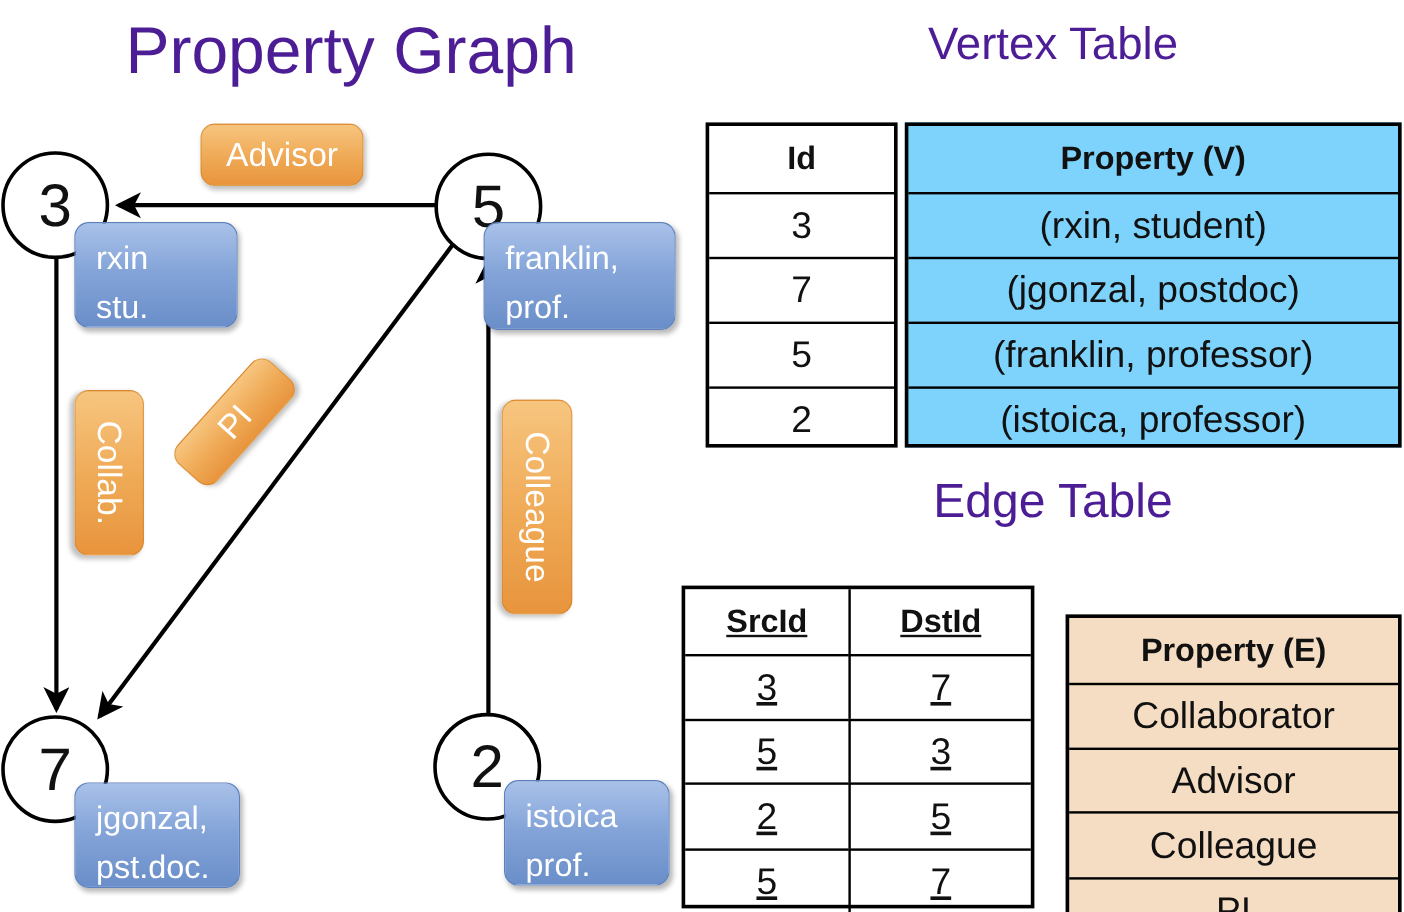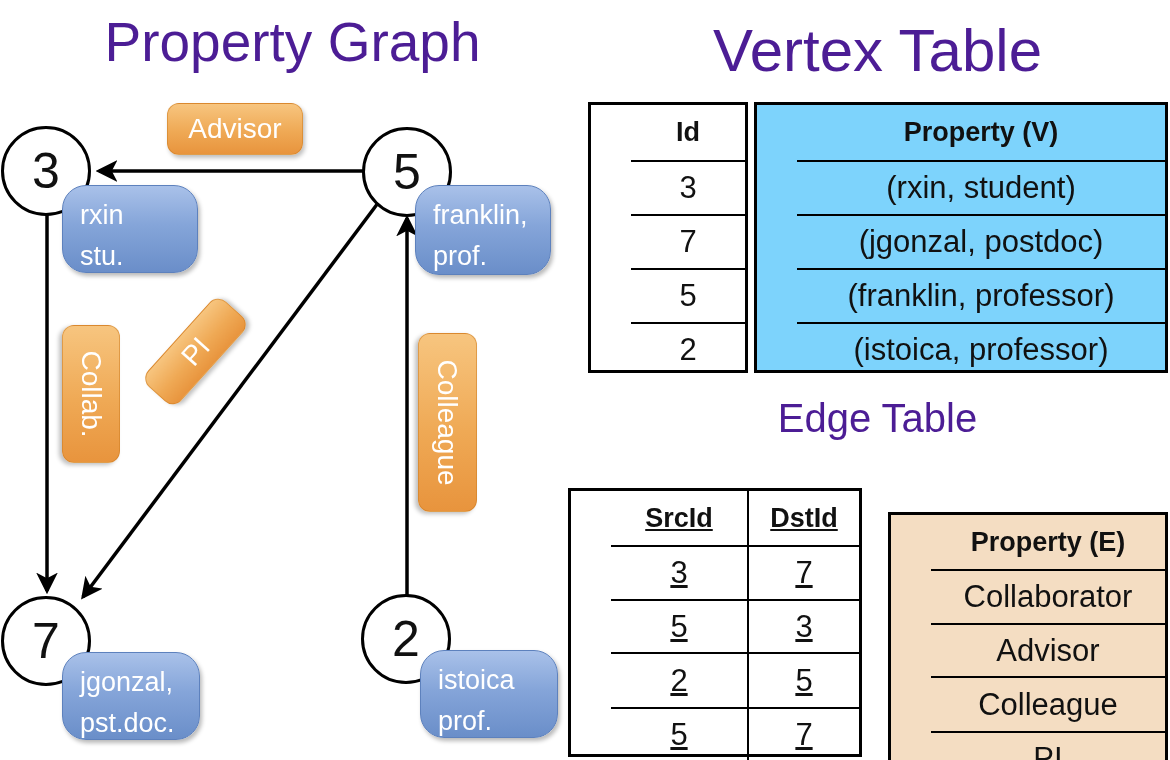--- a/index.html
+++ b/index.html
@@ -5,32 +5,32 @@
   html,body{margin:0;padding:0;background:#fff;}
   #stage{
     position:relative;width:1170px;height:760px;overflow:hidden;background:#fff;
     font-family:"Liberation Sans","DejaVu Sans",sans-serif;color:#111;
   }
   .title{
     position:absolute;text-align:center;font-weight:200;letter-spacing:0;
     font-stretch:95%;color:#4c1d95;white-space:nowrap;
   }
   #title-graph{left:0;top:10px;width:585px;font-size:55px;}
-  #title-vertex{left:585px;top:16px;width:585px;font-size:60px;}
+  #title-vertex{left:585px;top:16px;width:585px;font-size:38px;}
   #title-edge{left:585px;top:396px;width:585px;font-size:40px;}
 
   
   .vertex{
     position:absolute;width:90px;height:90px;border:3.5px solid #000;border-radius:50%;
     background:#fff;box-sizing:border-box;display:flex;align-items:center;justify-content:center;
     font-size:50px;font-weight:200;z-index:2;
   }
   
   .vprop{
-    position:absolute;z-index:3;border-radius:24px;box-sizing:border-box;
+    position:absolute;z-index:3;border-radius:12px;box-sizing:border-box;
     background:linear-gradient(180deg,#a9c1e9 0%,#85a5d9 45%,#6a8ec9 100%);
     border:1px solid #5d81bd;box-shadow:2px 3px 4px rgba(0,0,0,0.28);
     color:#fff;font-size:27px;line-height:1.5;padding:9px 0 0 17px;
   }
   
   .eprop{
     position:absolute;z-index:3;border-radius:12px;box-sizing:border-box;
     background:linear-gradient(180deg,#f7c57f 0%,#efa955 55%,#e8943d 100%);
     border:1px solid rgba(205,125,35,0.55);box-shadow:2px 3px 4px rgba(0,0,0,0.25);
     color:#fff;font-size:28px;display:flex;align-items:center;justify-content:center;
@@ -42,21 +42,21 @@
   #edge-label-pi{left:138px;top:329px;width:115px;height:45px;transform:rotate(-48deg);}
   
   #edge-label-collab,#edge-label-colleague{
     background:linear-gradient(90deg,#f7c57f 0%,#efa955 55%,#e8943d 100%);
   }
 
   #edges-svg{position:absolute;left:0;top:0;z-index:1;}
 
   
   .tbl{
-    position:absolute;border:3px solid #000;box-sizing:border-box;display:grid;padding-left:40px;
+    position:absolute;border:3px solid #000;box-sizing:border-box;display:grid;
   }
   .cell{
     display:flex;align-items:center;justify-content:center;box-sizing:border-box;
     font-size:31px;font-weight:300;white-space:nowrap;
   }
   .cell.hdr{font-size:27px;font-weight:700;}
   .cell.line{border-top:2px solid #000;}
   .cell.vline{border-left:2px solid #000;}
 
   #vt-id{left:588px;top:102px;width:160px;height:271px;background:#fff;
@@ -99,21 +99,21 @@
       <span>7</span>
     </div>
   <div class="vertex" style="left:361px;top:594px;">
       <span>2</span>
     </div>
 
   <div class="vprop" style="left:62px;top:185px;width:136px;height:88px;">
     <div>rxin</div>
     <div>stu.</div>
   </div>
-  <div class="vprop" style="left:415px;top:185px;width:136px;height:90px;">
+  <div class="vprop" style="left:403px;top:185px;width:160px;height:90px;">
     <div>franklin,</div>
     <div>prof.</div>
   </div>
   <div class="vprop" style="left:62px;top:652px;width:138px;height:88px;">
     <div>jgonzal,</div>
     <div>pst.doc.</div>
   </div>
   <div class="vprop" style="left:420px;top:650px;width:138px;height:88px;">
     <div>istoica</div>
     <div>prof.</div>

